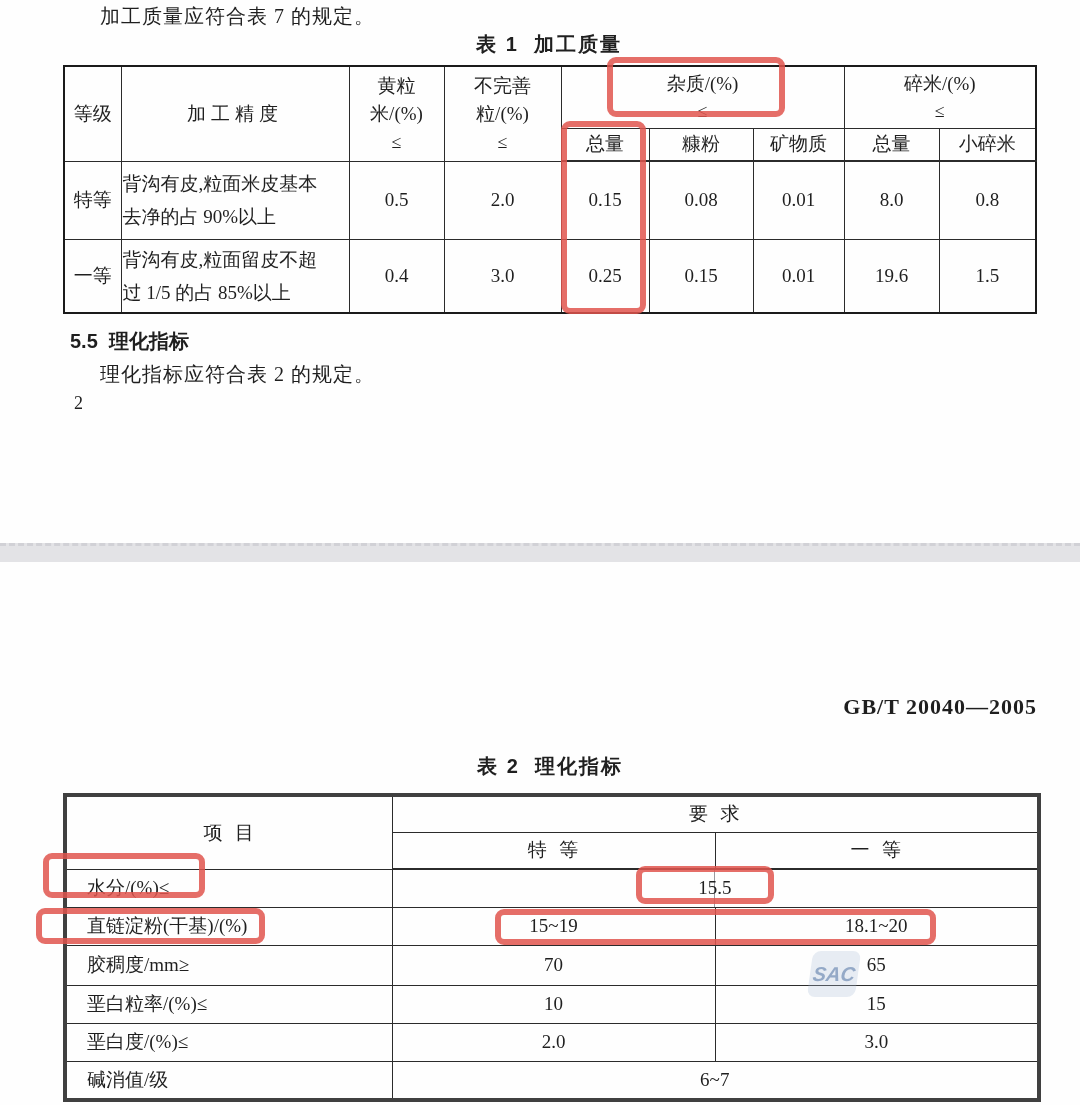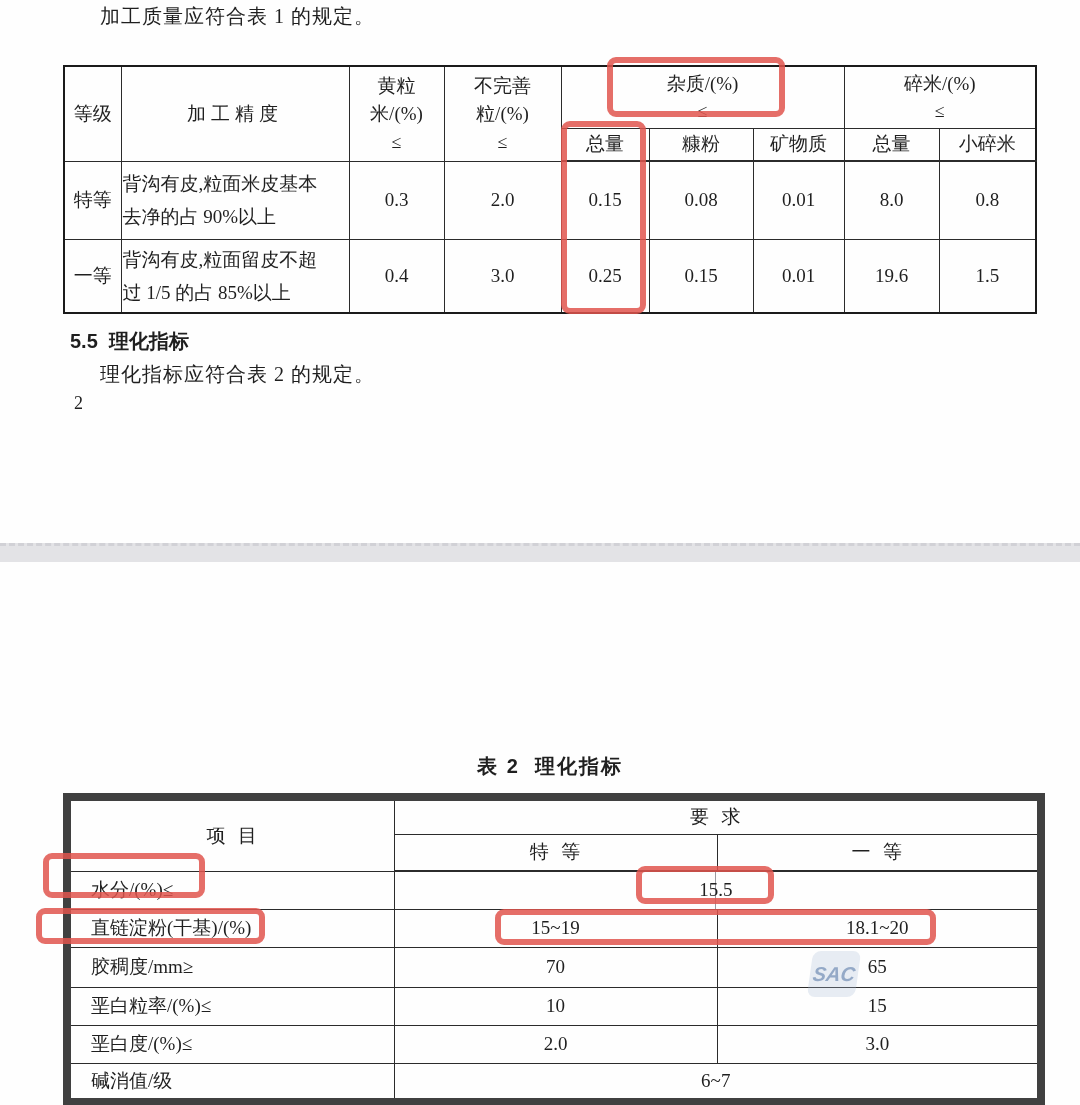--- a/index.html
+++ b/index.html
@@ -13,21 +13,21 @@
   .para { font-size:20px; letter-spacing:1px; }
   .heading-sans { font-family:"Liberation Sans","DejaVu Sans",sans-serif; font-weight:bold; }
   .tbl-title { text-align:center; font-size:20px; white-space:pre; letter-spacing:2px; }
   .doc-code { text-align:right; font-size:22px; font-weight:bold; letter-spacing:1px; }
   .page-num { font-size:18px; }
 
   table { border-collapse:collapse; table-layout:fixed; background:transparent; }
   td { border:1px solid var(--line); text-align:center; vertical-align:middle;
        font-size:19px; padding:0; overflow:hidden; }
   .t1 { border:2px solid #1a1a1a; width:972px; }
-  .t2 { border:8px solid #404040; width:974px; }
+  .t2 { border:4px solid #404040; width:974px; }
   tr.h1 { height:62px; } tr.h2 { height:33px; }
   tr.r1 { height:78px; } tr.r2 { height:74px;border-radius:29px; }
   .t1 tr.h2 td { border-bottom-width:2px; }
   .hdr { white-space:pre; letter-spacing:1px; }
   .spread { letter-spacing:5px; }
   .sym { display:block; line-height:1.1; font-size:18px; }
   .three-line span { display:block; line-height:1.5; }
   .group-hd span { display:block; line-height:1.55; }
   .precision { text-align:left; padding:0 1px; line-height:1.75; font-size:19px; }
   .precision span { display:block; }
@@ -50,22 +50,23 @@
                display:flex; align-items:center; justify-content:center;
                font-style:italic; font-weight:bold; font-size:20px;
                font-family:"Liberation Sans","DejaVu Sans",sans-serif;
                transform:skewX(-8deg); pointer-events:none; }
 </style>
 </head>
 <body>
 
 <div class="page">
 
-  <div class="abs para" style="left:100px; top:3px;">加工质量应符合表 1 的规定。</div>
-
+  <div class="abs para" style="left:100px; top:3px;">加工质量应符合表 7 的规定。</div>
+
+  <div class="abs tbl-title heading-sans" style="left:63px; top:31px; width:972px;">表 1  加工质量</div>
 
   <table class="t1 abs" style="left:63px; top:65px;">
     <colgroup>
       <col style="width:57px">
         <col style="width:228px">
         <col style="width:95px">
       <col style="width:117px">
         <col style="width:88px">
         <col style="width:104px">
       <col style="width:91px">
@@ -101,21 +102,21 @@
         <td>矿物质</td>
         <td>总量</td>
         <td>小碎米</td>
       </tr>
       <tr class="r1">
         <td>特等</td>
         <td class="precision">
           <span>背沟有皮,粒面米皮基本</span>
           <span>去净的占 90%以上</span>
         </td>
-        <td>0.3</td>
+        <td>0.5</td>
         <td>2.0</td>
         <td>0.15</td>
         <td>0.08</td>
         <td>0.01</td>
         <td>8.0</td>
         <td>0.8</td>
       </tr>
       <tr class="r2">
         <td>一等</td>
         <td class="precision">
@@ -132,20 +133,21 @@
       </tr>
     </tbody>
   </table>
 
   <div class="abs heading-sans" style="left:70px; top:328px; font-size:20px; white-space:pre;">5.5  理化指标</div>
   <div class="abs para" style="left:100px; top:361px;">理化指标应符合表 2 的规定。</div>
   <div class="abs page-num" style="left:74px; top:393px;">2</div>
 
   <div class="divider" style="top:543px;"></div>
 
+  <div class="abs doc-code" style="left:63px; top:694px; width:974px;">GB/T 20040—2005</div>
 
   <div class="abs tbl-title heading-sans" style="left:63px; top:753px; width:974px;">表 2  理化指标</div>
 
   <table class="t2 abs" style="left:63px; top:793px;">
     <colgroup>
       <col style="width:327px">
         <col style="width:323px">
         <col style="width:324px">
     </colgroup>
     <tbody>

